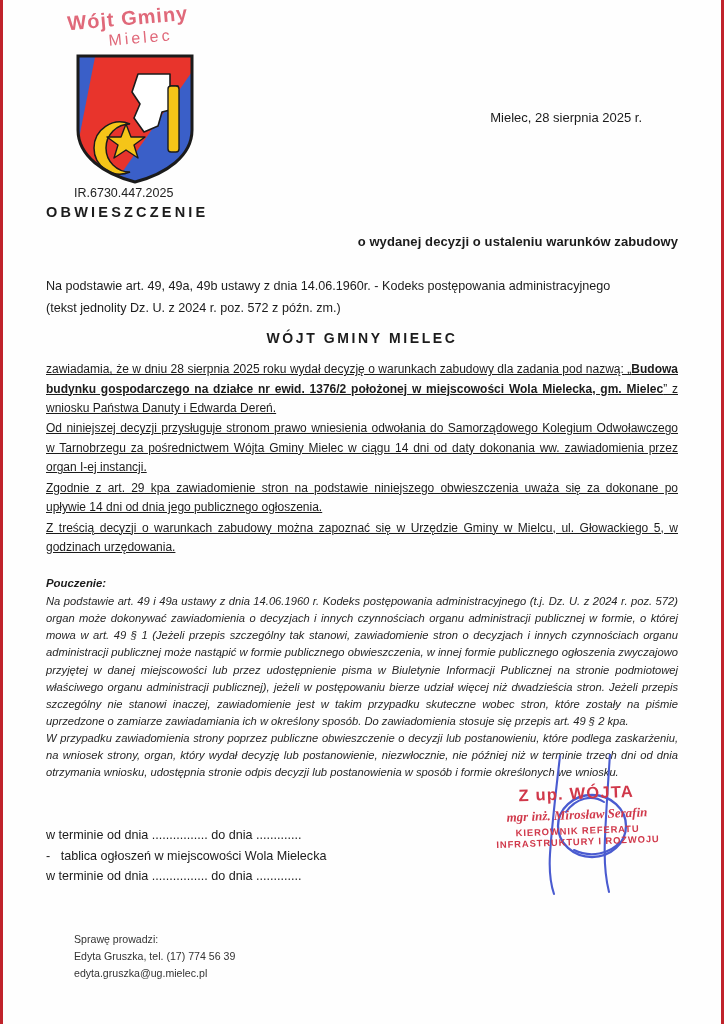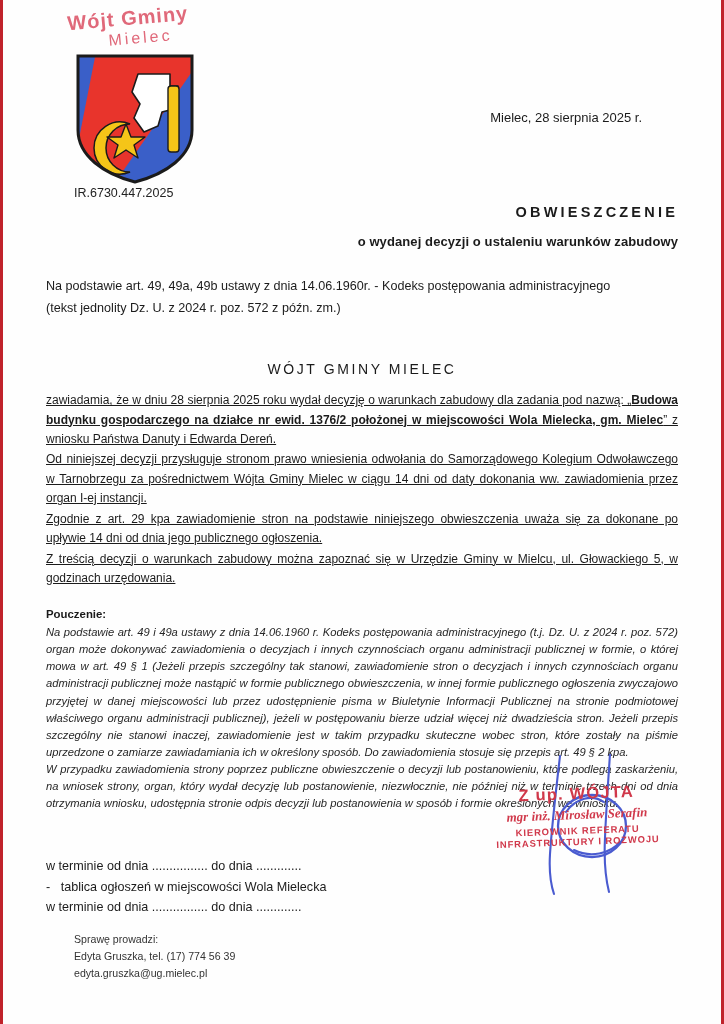--- a/index.html
+++ b/index.html
@@ -36,44 +36,44 @@
     position: absolute; left: 28px; top: 186px;
     font-size: 12.5px; color: #222;
   }
   .date-line {
     position: absolute; right: 36px; top: 66px;
     font-size: 13px; color: #1b1b1b; margin-top: 44px;
   }
 
   
   .title {
-    text-align: right; font-size: 14.5px; font-weight: bold;
+    text-align: left; font-size: 14.5px; font-weight: bold;
     letter-spacing: 3.2px; margin-top: 4px;
   }
   .subtitle {
     text-align: right; font-size: 13px; font-weight: bold;
     margin-top: 14px; letter-spacing: .1px;
   }
   .legal-basis {
     text-align: left; font-size: 12.6px; margin-top: 26px; line-height: 1.75;
   }
   .authority {
-    text-align: center; font-size: 14px; font-weight: normal;
-    letter-spacing: 2.6px; margin-top: 42px;
+    text-align: center; font-size: 14px; font-weight: bold;
+    letter-spacing: 2.6px; margin-top: 11px;
   }
 
   
   .body { margin-top: 14px; font-size: 12px; line-height: 1.62; text-align: justify; text-decoration: underline; }
   .body p { margin-bottom: 1px; }
   .body b { font-weight: bold; }
 
   
   .pouczenie-label {
     margin-top: 20px; font-size: 11.4px;
-    font-weight: bold; 
+    font-weight: bold; font-style: italic;
   }
   .pouczenie {
     margin-top: 4px; font-size: 11.2px; font-style: italic;
     line-height: 1.52; text-align: justify; color: #262626;
   }
   .pouczenie p { margin-bottom: 0px; }
 
   
   .posting { margin-top: 44px; font-size: 12.6px; line-height: 1.66; }
   .posting .row { white-space: pre; }

